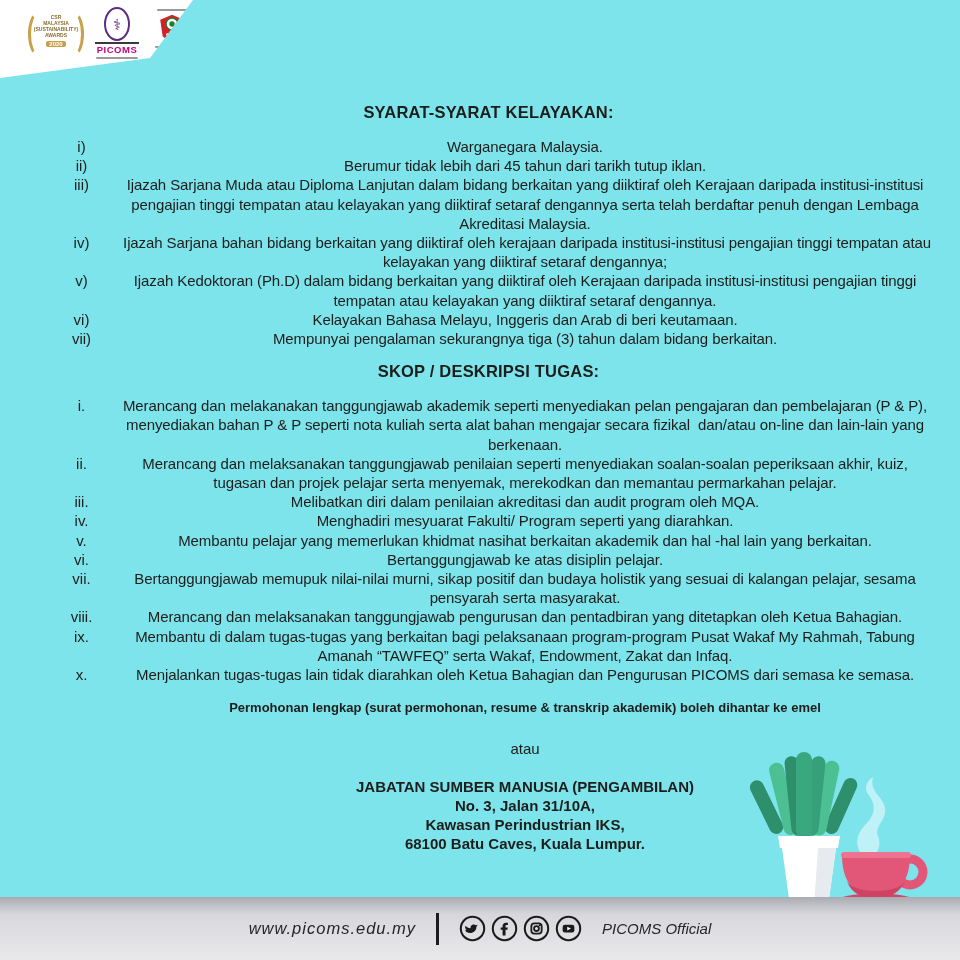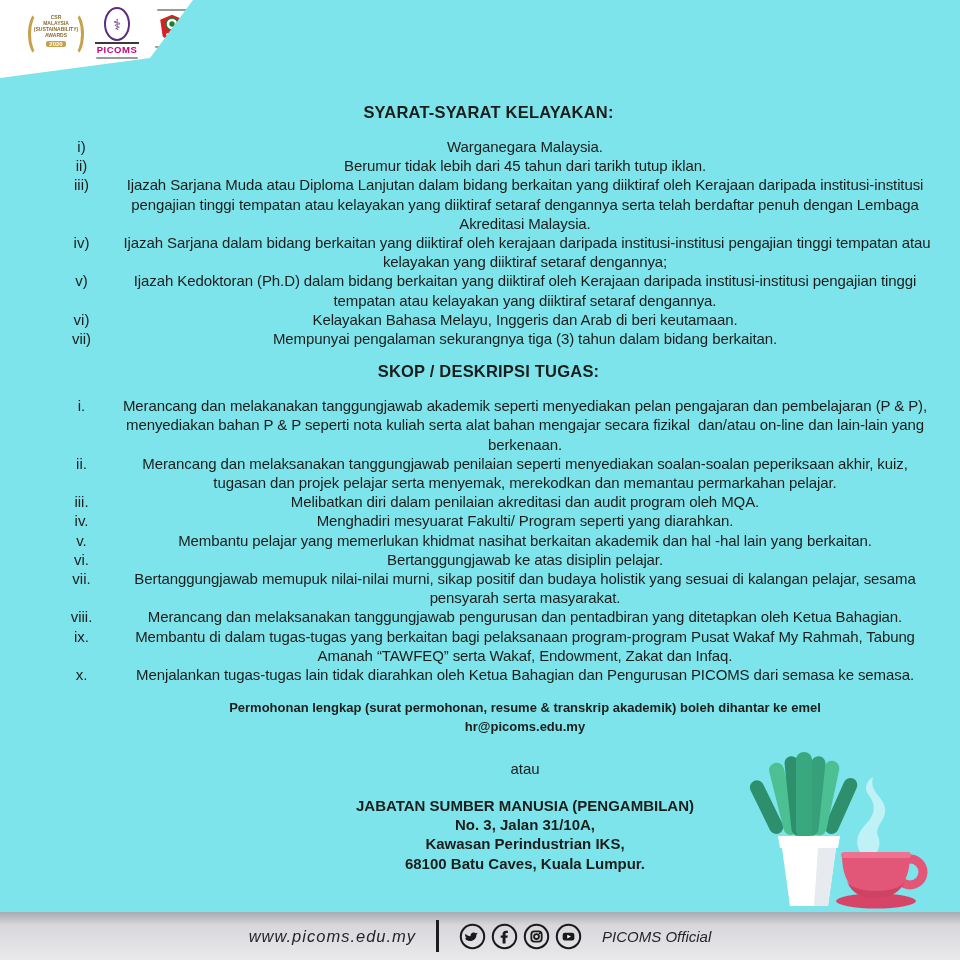--- a/index.html
+++ b/index.html
@@ -48,21 +48,21 @@
 
   .apply { margin:10px 0 0 73px; font-weight:bold; font-size:13px; line-height:19.2px; }
   .atau { margin:22px 0 0 73px; font-size:15px; line-height:19.2px; }
   .address { margin:18px 0 14px 73px; font-weight:bold; font-size:15px; line-height:19.2px; }
 
   
   .deco { position:absolute; left:730px; top:748px; width:230px; height:162px; }
 
   
   .footer {
-    position:absolute; left:0; bottom:0; width:960px; height:48px;
+    position:absolute; left:0; bottom:0; width:960px; height:63px;
     background:linear-gradient(to bottom, #a9abb2 0%, #d8d8dc 28%, #e9e9ec 100%);
     display:flex; align-items:center; justify-content:center; gap:20px;
   }
   .website { font-style:italic; font-size:16.5px; color:#26262a; letter-spacing:1px; }
   .fdivider { width:3px; height:32px; background:#1c1c1e; }
   .social { display:flex; align-items:center; gap:5px; }
   .social svg { display:block; }
   .social-label { font-style:italic; font-size:15px; color:#26262a; margin-left:0; }
 </style>
 </head>
@@ -119,21 +119,21 @@
           <div class="li">
           <span class="num">ii)</span>
           <span class="txt">Berumur tidak lebih dari 45 tahun dari tarikh tutup iklan.</span>
         </div>
           <div class="li">
           <span class="num">iii)</span>
           <span class="txt">Ijazah Sarjana Muda atau Diploma Lanjutan dalam bidang berkaitan yang diiktiraf oleh Kerajaan daripada institusi-institusi pengajian tinggi tempatan atau kelayakan yang diiktiraf setaraf dengannya serta telah berdaftar penuh dengan Lembaga Akreditasi Malaysia.</span>
         </div>
           <div class="li">
           <span class="num">iv)</span>
-          <span class="txt"> Ijazah Sarjana dalam bidang berkaitan yang diiktiraf oleh kerajaan daripada institusi-institusi pengajian tinggi tempatan atau kelayakan yang diiktiraf setaraf dengannya;</span>
+          <span class="txt"> Ijazah Sarjana bahan bidang berkaitan yang diiktiraf oleh kerajaan daripada institusi-institusi pengajian tinggi tempatan atau kelayakan yang diiktiraf setaraf dengannya;</span>
         </div>
           <div class="li">
           <span class="num">v)</span>
           <span class="txt">Ijazah Kedoktoran (Ph.D) dalam bidang berkaitan yang diiktiraf oleh Kerajaan daripada institusi-institusi pengajian tinggi tempatan atau kelayakan yang diiktiraf setaraf dengannya.</span>
         </div>
           <div class="li">
           <span class="num">vi)</span>
           <span class="txt">Kelayakan Bahasa Melayu, Inggeris dan Arab di beri keutamaan.</span>
         </div>
           <div class="li">
@@ -184,21 +184,20 @@
         </div>
           <div class="li">
           <span class="num">x.</span>
           <span class="txt">Menjalankan tugas-tugas lain tidak diarahkan oleh Ketua Bahagian dan Pengurusan PICOMS dari semasa ke semasa.</span>
         </div>
         </div>
     </div>
 
     <div class="apply">
       <div>Permohonan lengkap (surat permohonan, resume &amp; transkrip akademik) boleh dihantar ke emel</div>
-      <div>hr@picoms.edu.my</div>
     </div>
 
     <div class="atau">atau</div>
 
     <div class="address">
         <div>JABATAN SUMBER MANUSIA (PENGAMBILAN)</div>
         <div>No. 3, Jalan 31/10A,</div>
         <div>Kawasan Perindustrian IKS,</div>
         <div>68100 Batu Caves, Kuala Lumpur.</div>
       </div>

